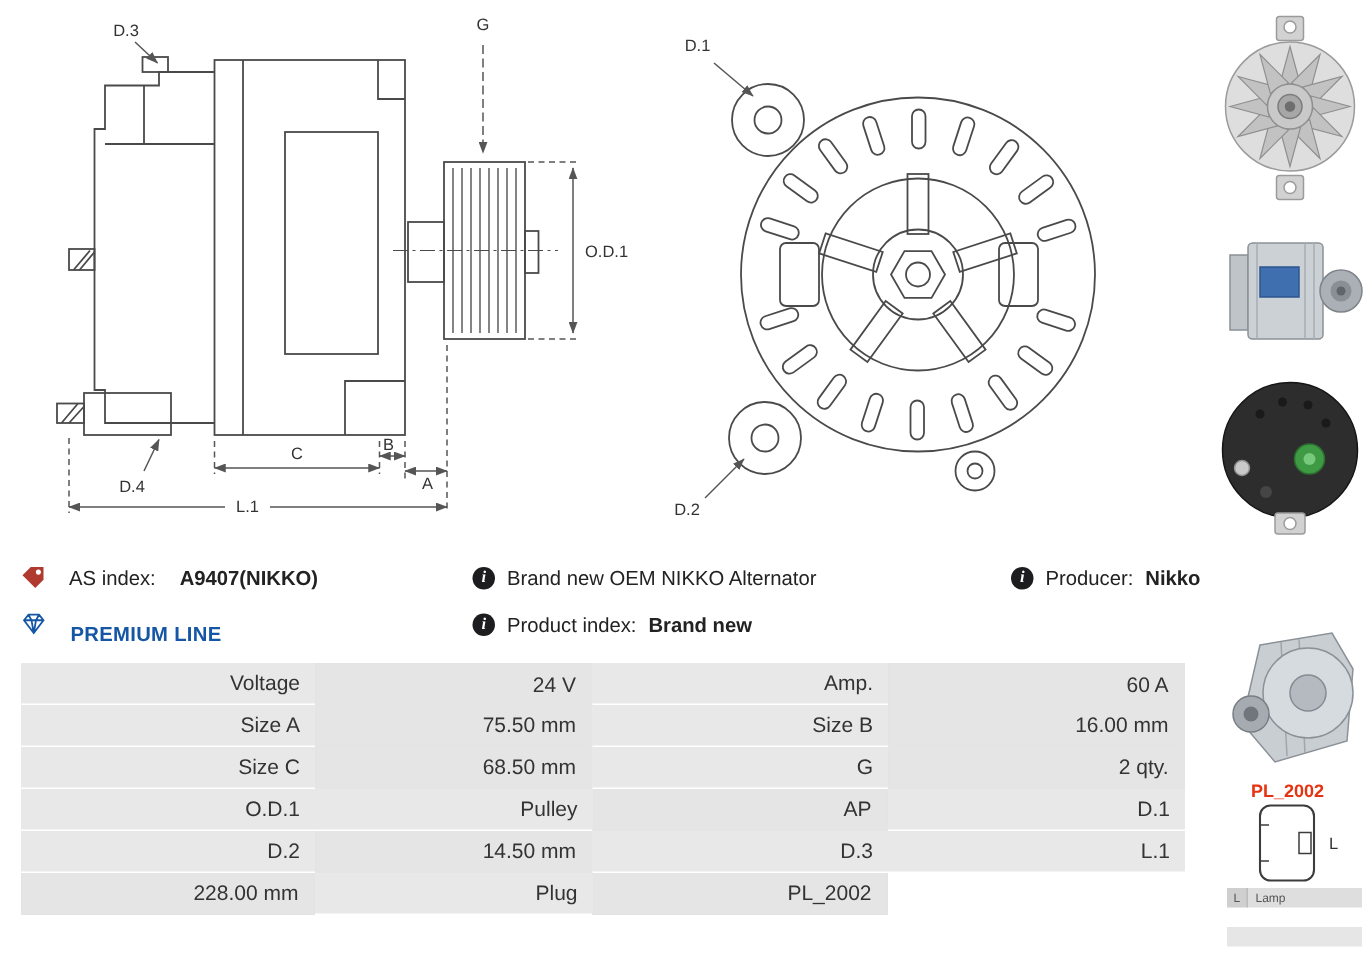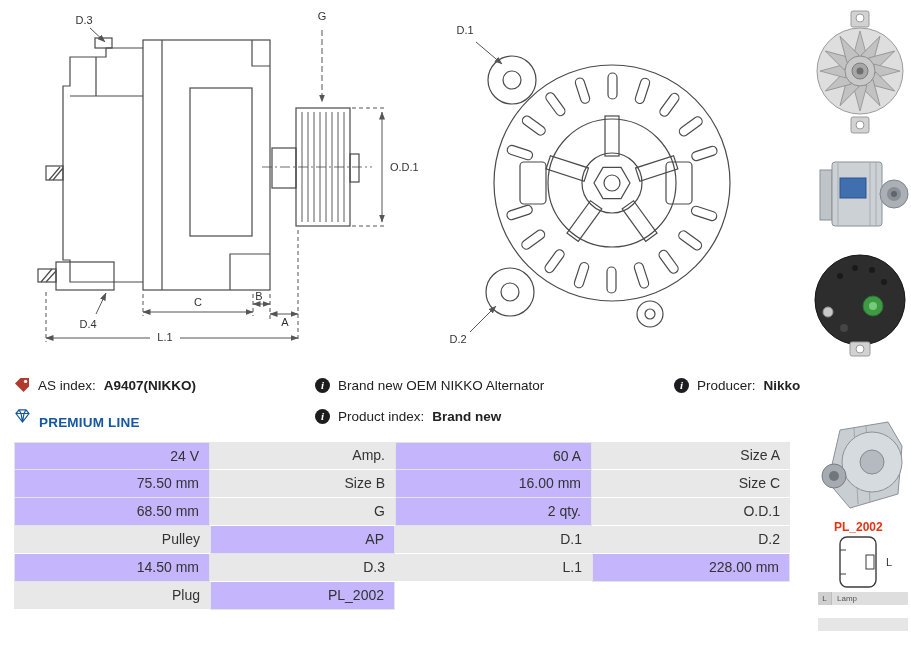--- a/index.html
+++ b/index.html
@@ -20,38 +20,38 @@
   .legend-row.first{top:592px;}
   .legend-row.second{top:618px;background:#e6e6e6;}
   .legend-pin{width:13px;height:13px;line-height:13px;text-align:center;background:#cfcfcf;
               border-right:1px solid #bcbcbc;flex:none;}
   .legend-desc{padding-left:5px;}
 
   
   .info{position:absolute;left:14px;top:372px;width:786px;font-size:13.5px;color:#222;}
   .info-row{position:relative;height:26px;}
   .info-item{position:absolute;top:0;height:26px;display:flex;align-items:center;gap:8px;white-space:nowrap;}
-  .i-left{left:0;}
+  .i-left{left:0;gap:16px;}
   .i-mid{left:301px;}
   .i-right{left:660px;}
   .b{font-weight:bold;}
   .premium{color:#1557a5;font-weight:bold;letter-spacing:0.2px;margin-top:12px;}
   .iicon{width:15px;height:15px;border-radius:50%;background:#1d1d1f;color:#fff;
          font-family:"Liberation Serif",serif;font-style:italic;font-weight:bold;
          font-size:11px;line-height:15px;text-align:center;flex:none;}
   .iicon::after{content:"i";}
   .icon-svg{flex:none;display:block;}
 
   
   .spec{position:absolute;left:14px;top:442px;width:776px;display:grid;
         grid-template-columns:196px 185px 197px 198px;grid-auto-rows:28px;
         font-size:14px;color:#333;}
   .cell{box-sizing:border-box;line-height:27px;text-align:right;padding-right:10px;overflow:hidden;}
   .cell.label{background:#e8e8e8;border-bottom:1px solid #fff;}
-  .cell.value{background:#c4b5fd;border:1px solid #e4e4e4;border-top:none;}
+  .cell.value{background:#e5e5e5;border:1px solid #e4e4e4;border-top:none;}
   .cell.value.r0{border-top:1px solid #e4e4e4;}
   .cell.blank{background:transparent;border:none;}
 </style>
 </head>
 <body>
 
 <div class="page">
 
   <svg class="drawing" width="800" height="368" viewBox="0 0 800 368">
     <defs>
@@ -257,20 +257,21 @@
       </span>
       <span class="info-item i-mid">
         <span class="iicon"></span>
         <span>Product index:</span>
         <span class="b">Brand new</span>
       </span>
     </div>
   </div>
 
   <div class="spec">
+    <div class="cell label r0">Voltage</div>
     <div class="cell value r0">24 V</div>
     <div class="cell label r0">Amp.</div>
     <div class="cell value r0">60 A</div>
 
     <div class="cell label">Size A</div>
     <div class="cell value">75.50 mm</div>
     <div class="cell label">Size B</div>
     <div class="cell value">16.00 mm</div>
 
     <div class="cell label">Size C</div>

